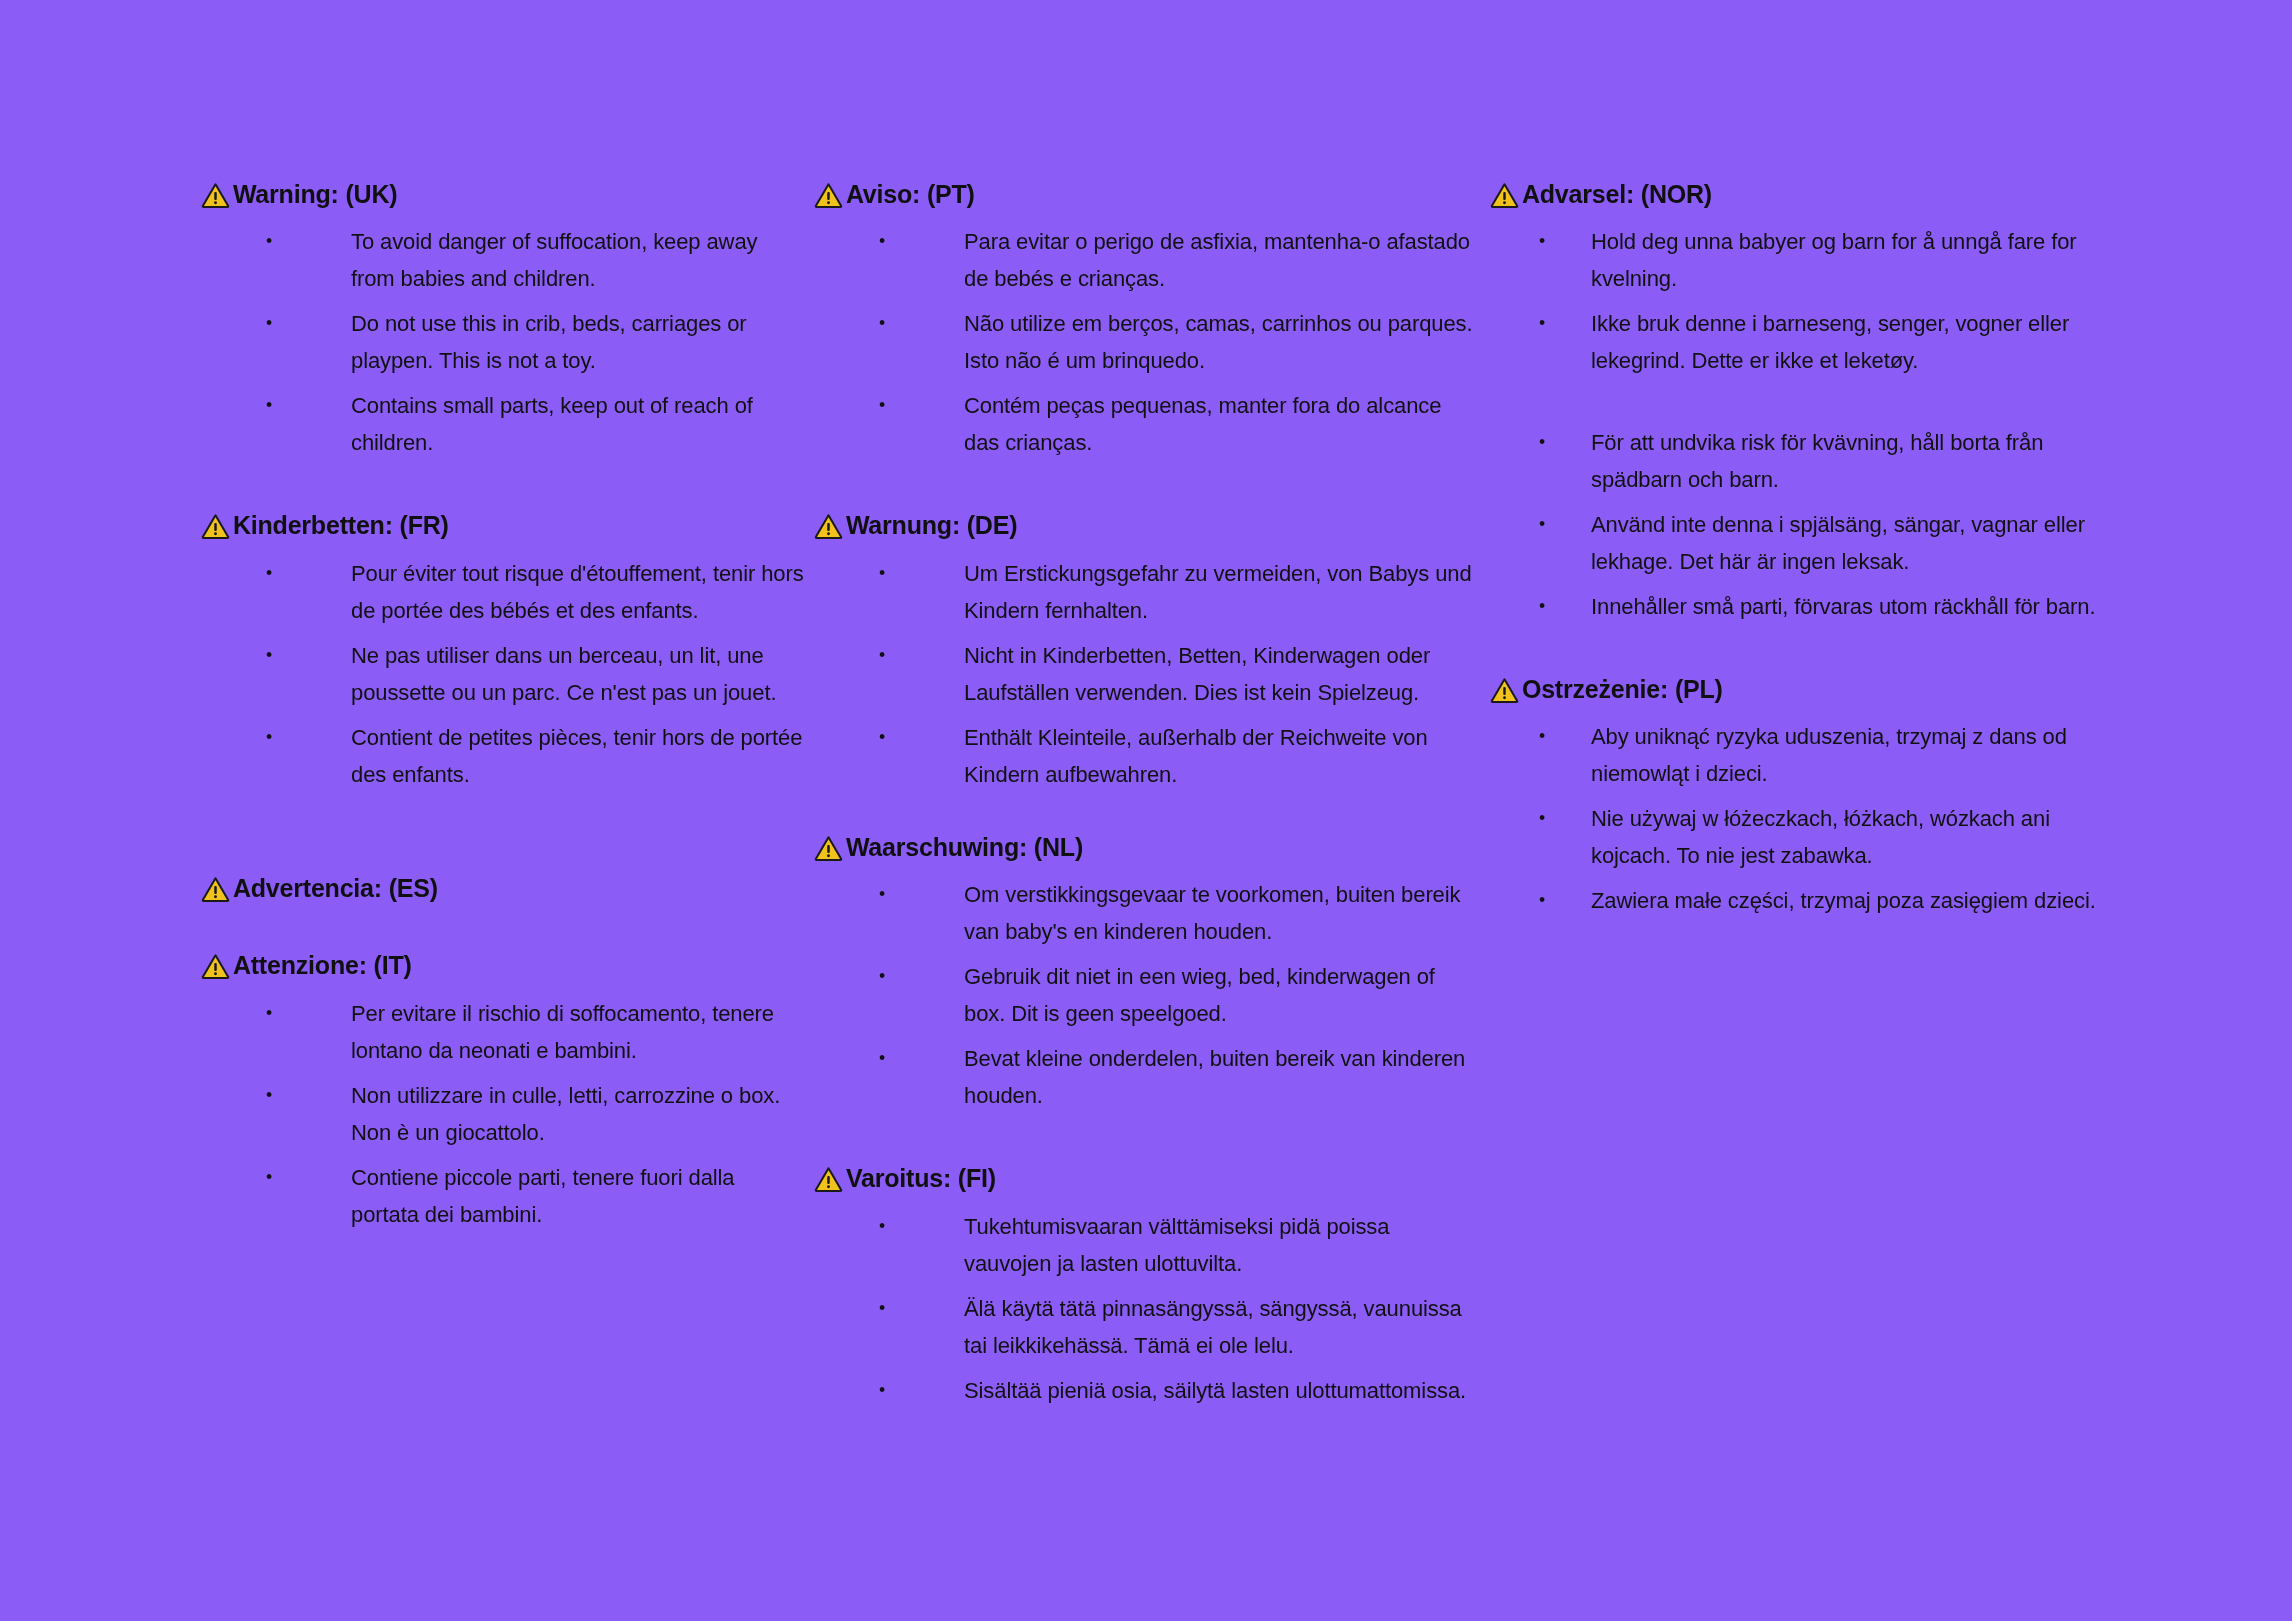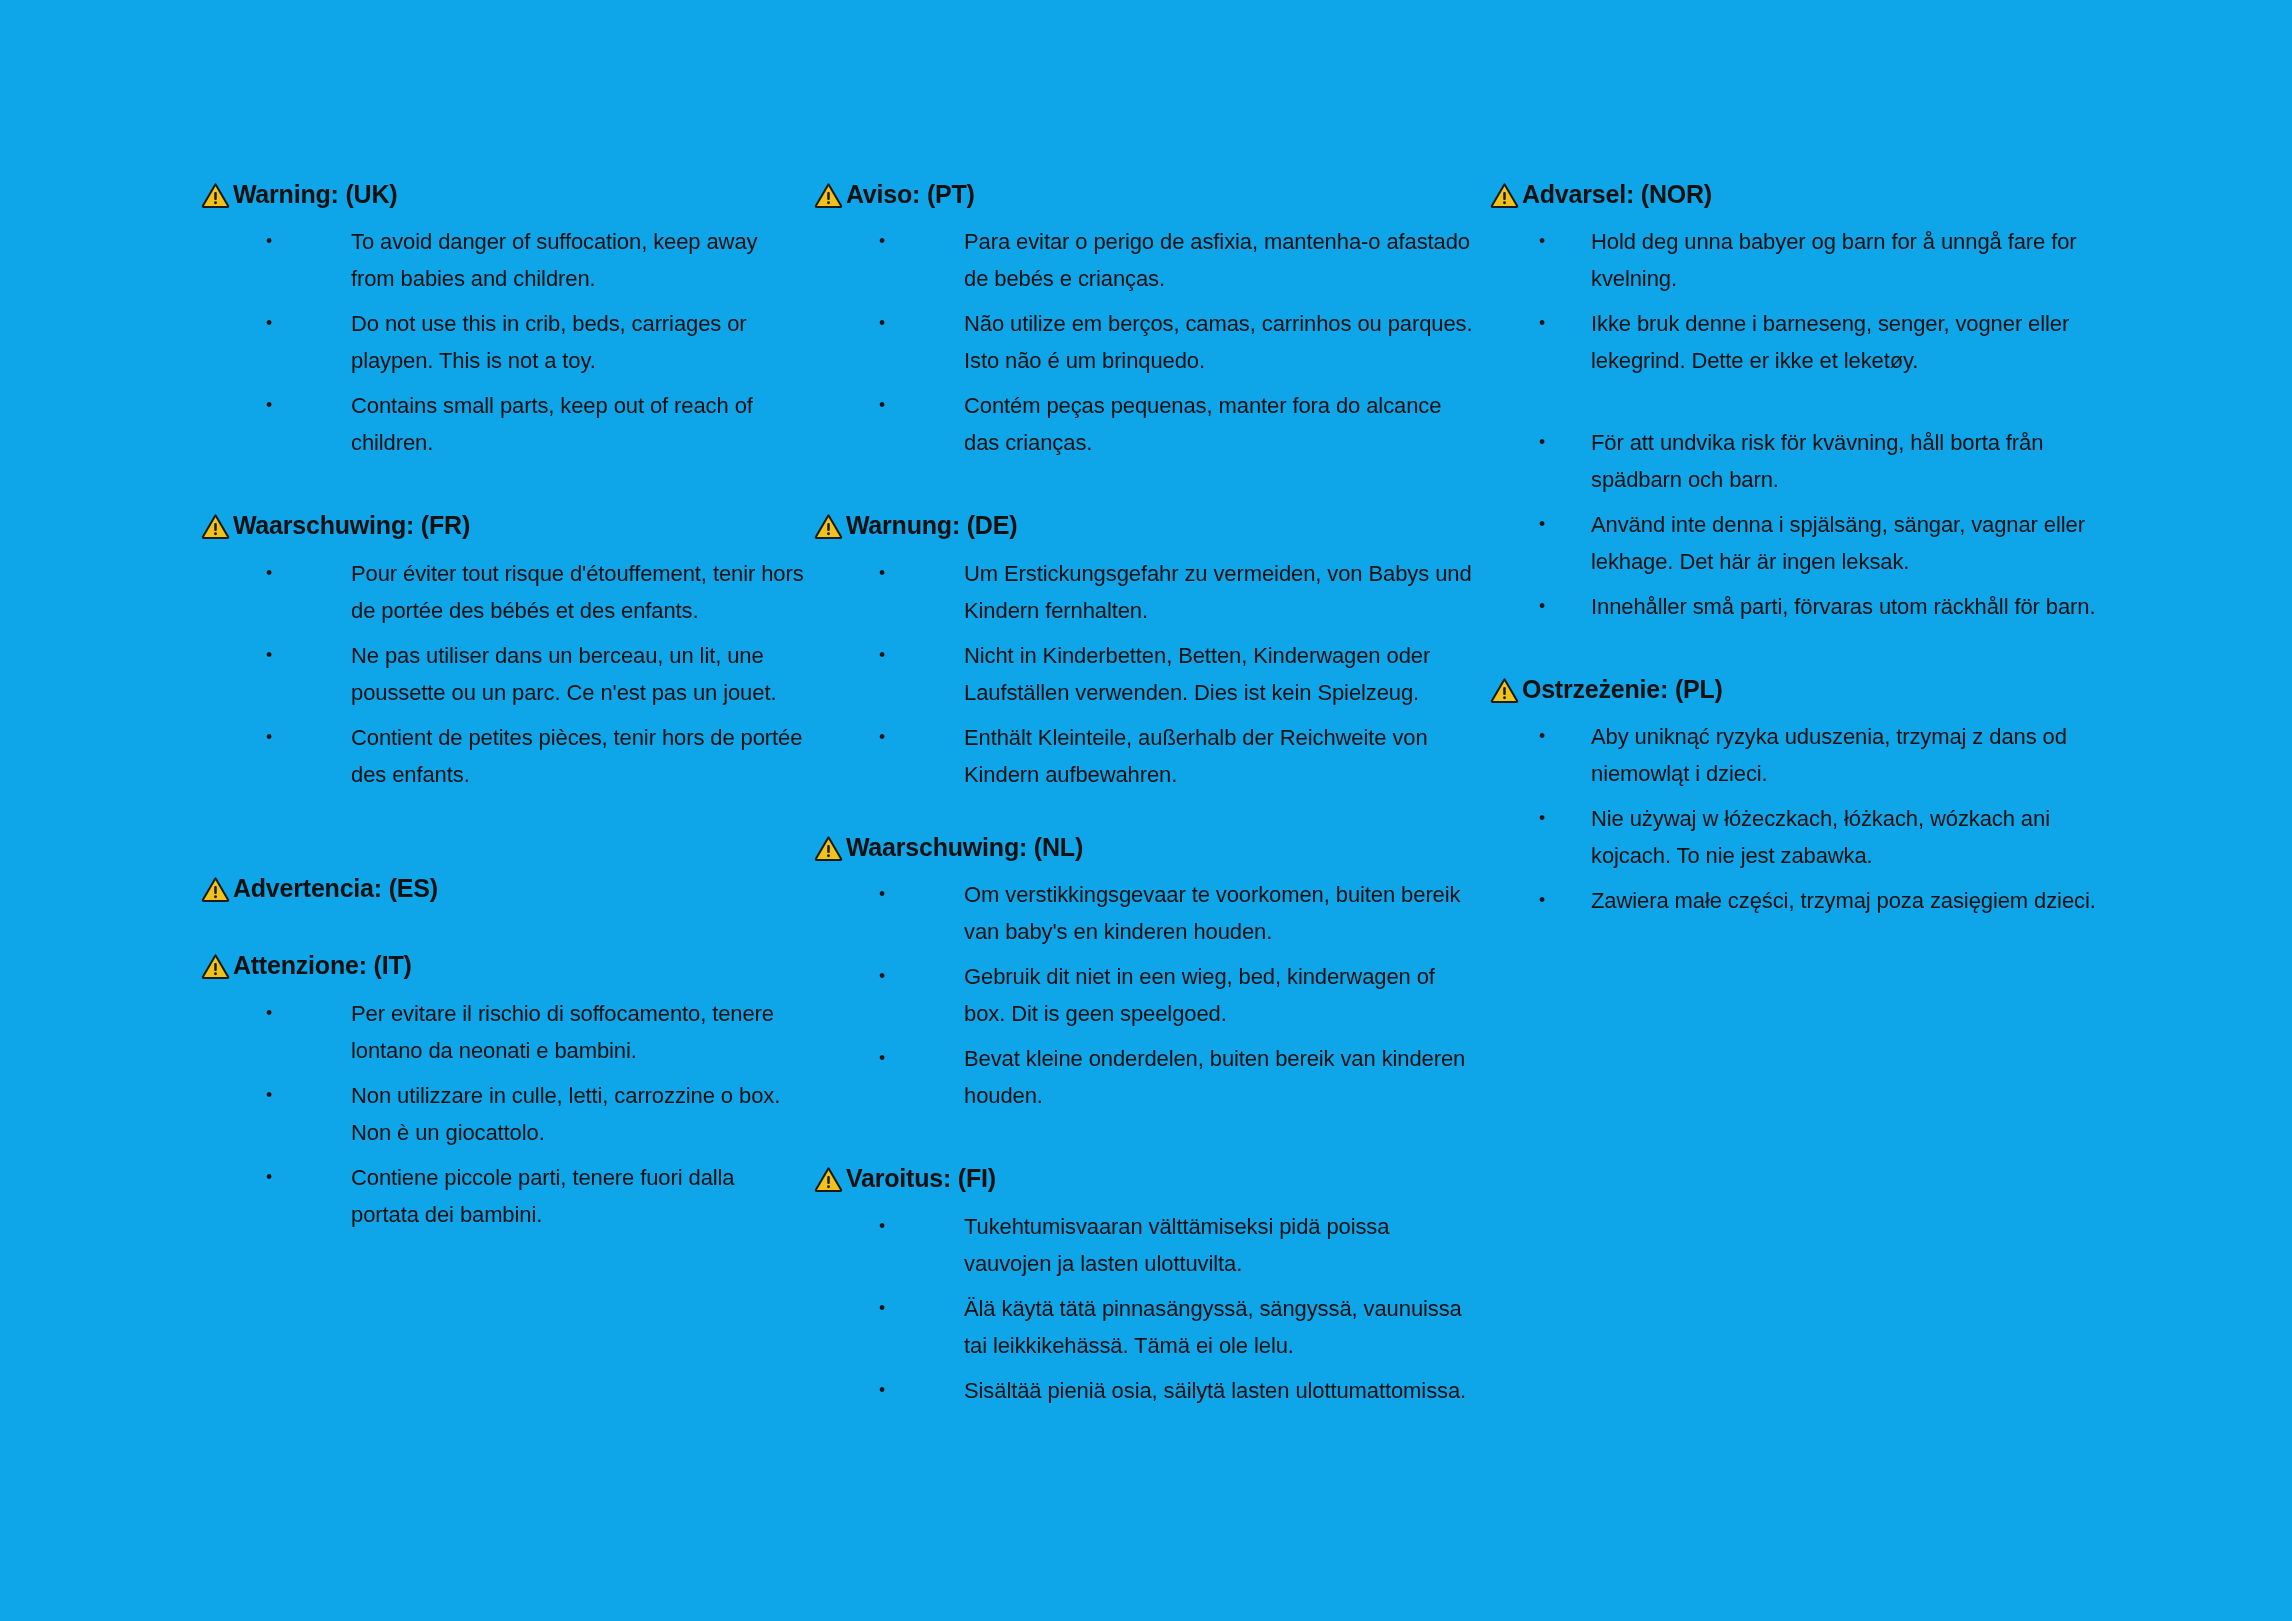--- a/index.html
+++ b/index.html
@@ -12,21 +12,21 @@
     height: 1621px;
     font-family: "Liberation Sans", sans-serif;
     color: #000000;
     overflow: hidden;
   }
 
   .page {
     position: relative;
     width: 2293px;
     height: 1621px;
-    background: #0ea5e9;
+    background: #8b5cf6;
     box-sizing: border-box;
     padding: 181px 0 0 0;
   }
 
   .columns {
     display: flex;
     align-items: flex-start;
     padding-left: 201px;
     padding-right: 147px;
   }
@@ -131,21 +131,21 @@
 
       <div class="gap-lg"></div>
 
       <div class="section">
         <div class="section-head">
           <svg class="warn-icon" viewBox="0 0 30 27">
             <path d="M15 2.2 L28 24.4 Q28.6 25.6 27.2 25.6 L2.8 25.6 Q1.4 25.6 2 24.4 Z" fill="#F2C21C" stroke="#1A1A1A" stroke-width="2.1" stroke-linejoin="round"></path>
             <rect x="13.7" y="10.2" width="2.6" height="8.2" rx="1.1" fill="#1A1A1A"></rect>
             <circle cx="15" cy="21.2" r="1.5" fill="#1A1A1A"></circle>
           </svg>
-          <span class="section-title">Waarschuwing: (FR)</span>
+          <span class="section-title">Kinderbetten: (FR)</span>
         </div>
         <div class="head-gap"></div>
         <ul class="bullets indent-wide">
           <li>Pour éviter tout risque d'étouffement, tenir hors de portée des bébés et des enfants.</li>
           <li>Ne pas utiliser dans un berceau, un lit, une poussette ou un parc. Ce n'est pas un jouet.</li>
           <li>Contient de petites pièces, tenir hors de portée des enfants.</li>
         </ul>
       </div>
 
       <div class="gap-xl"></div>

